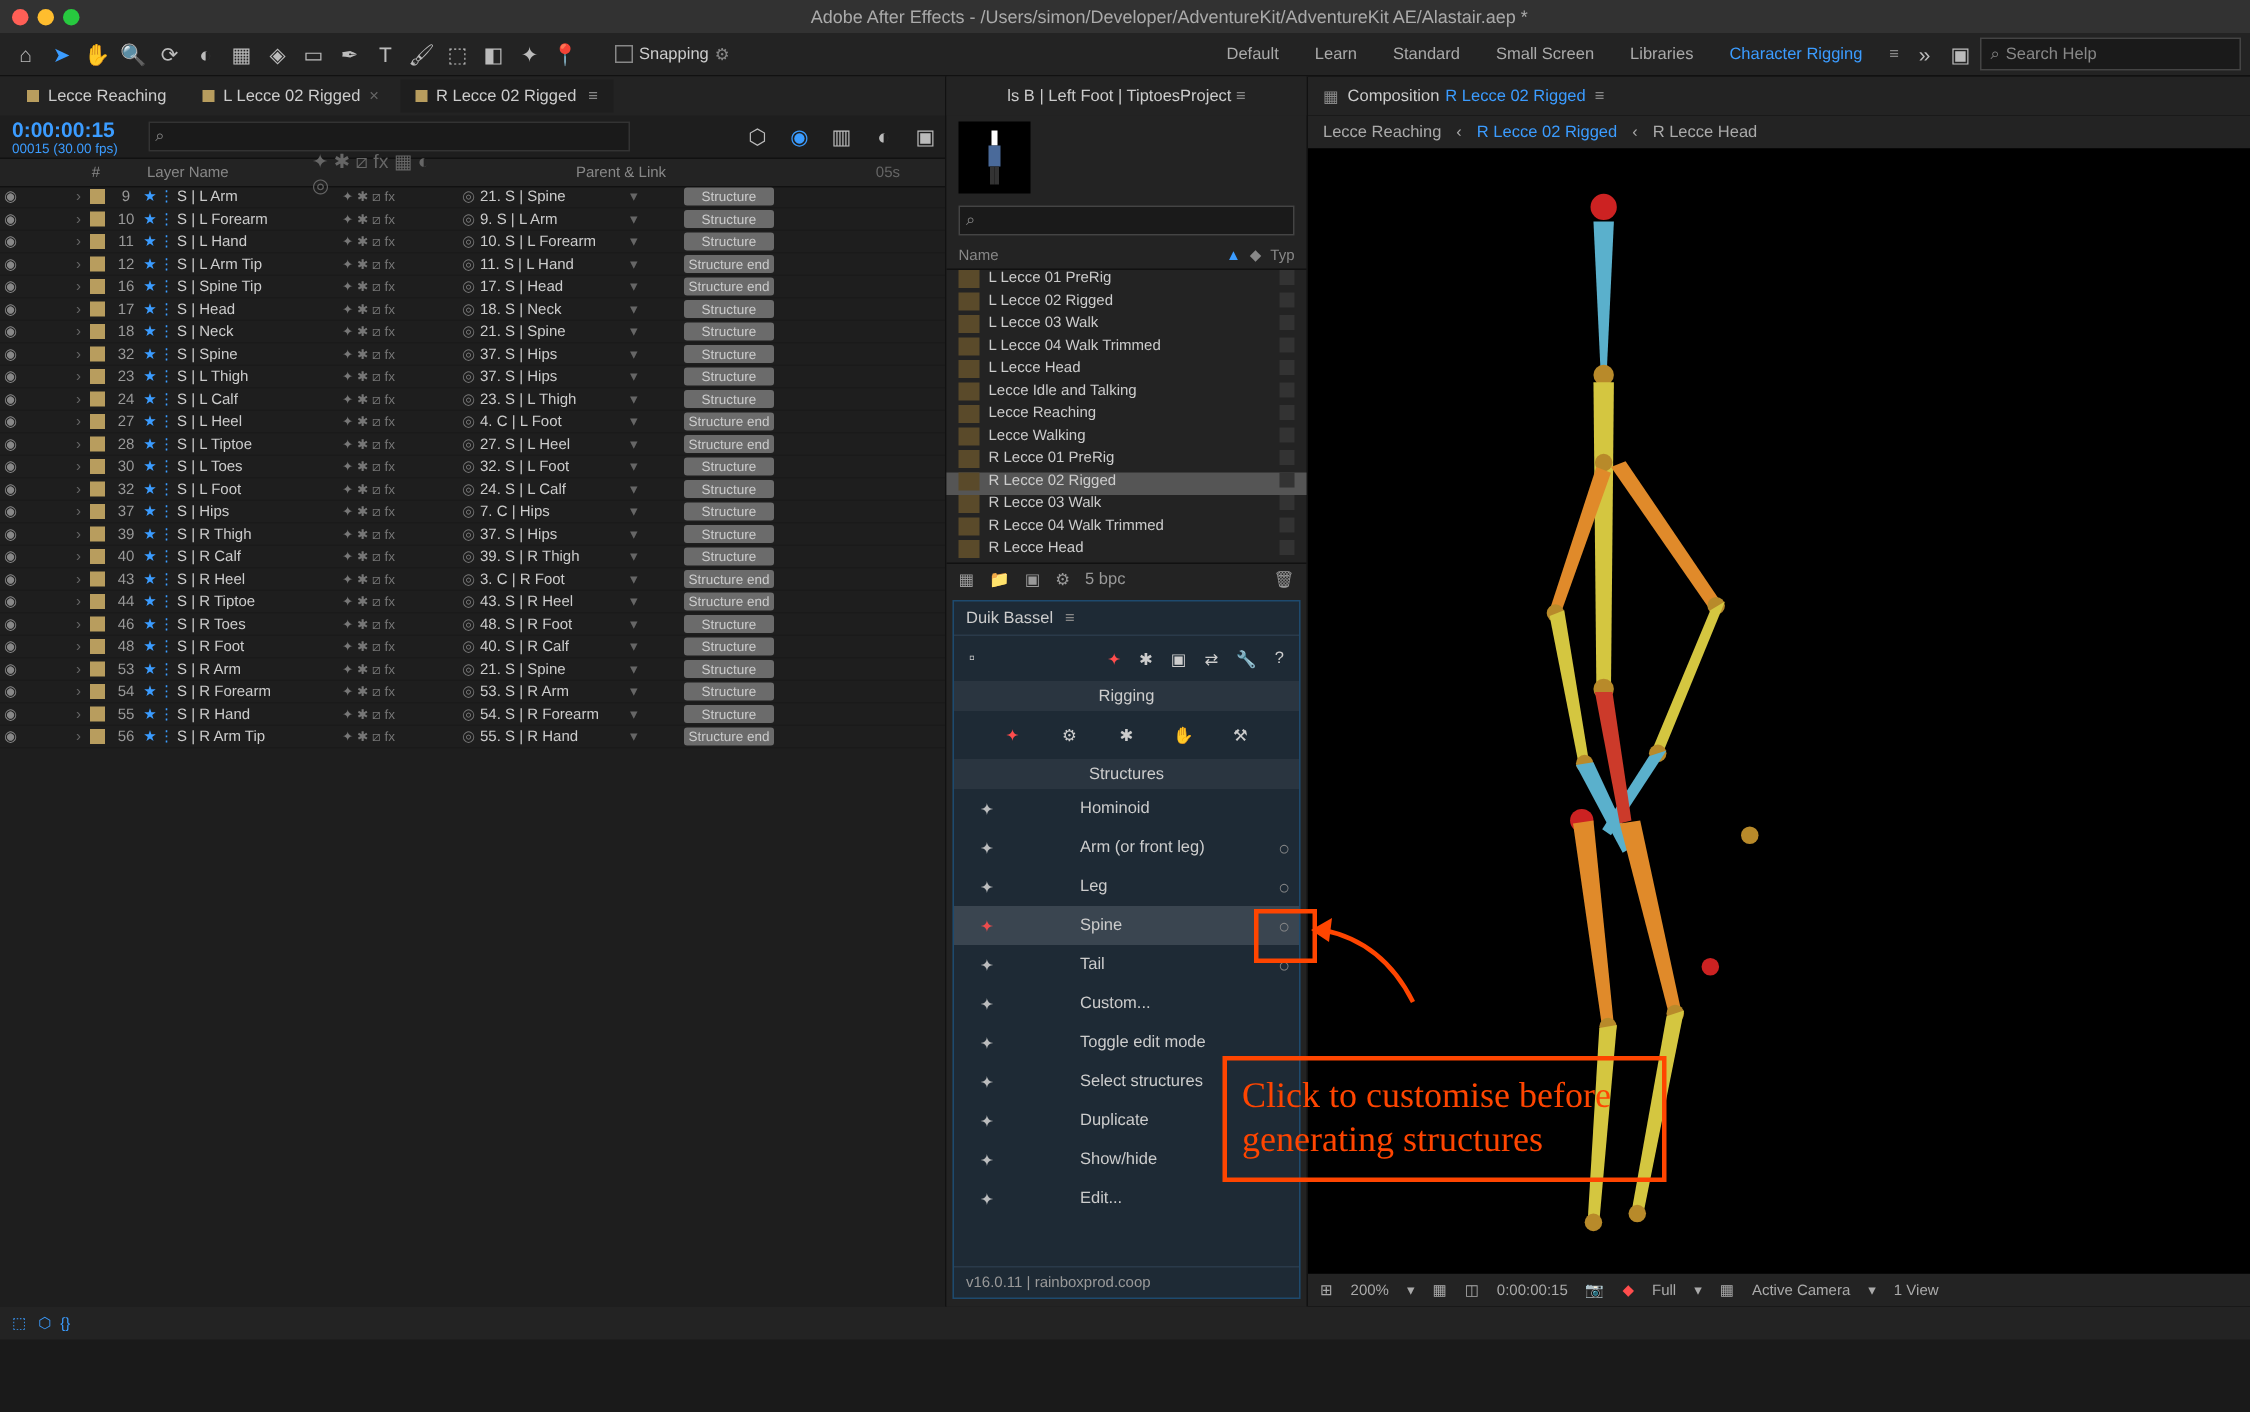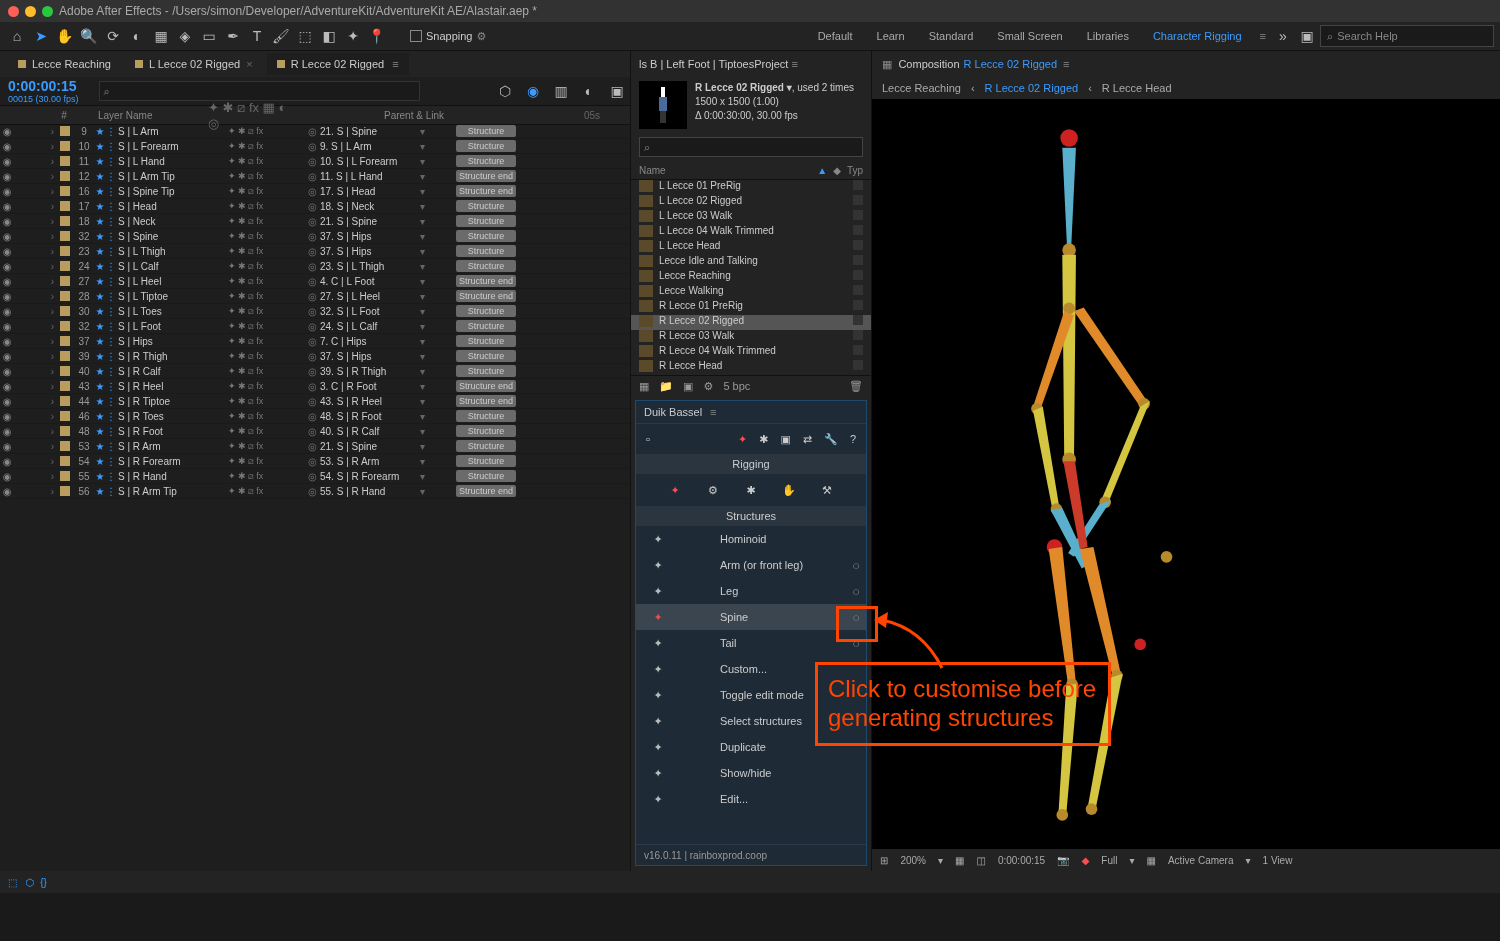--- a/index.html
+++ b/index.html
@@ -1,18 +1,18 @@
 <!DOCTYPE html>
 <html><head>
 <meta charset="utf-8">
 <style>
 html,body{margin:0;padding:0;width:1500px;height:941px;background:#1a1a1a;font-family:Arial,Helvetica,sans-serif;color:#ccc;font-size:11px;overflow:hidden;}
 .titlebar{height:22px;background:#323232;display:flex;align-items:center;padding-left:8px;color:#999;}
 .titlebar .dot{width:11px;height:11px;border-radius:50%;margin-right:6px;}
-.titlebar .title{flex:1;text-align:left;font-size:12px;color:#aaa;}
+.titlebar .title{flex:1;text-align:center;font-size:12px;color:#aaa;}
 .toolbar{height:28px;background:#232323;display:flex;align-items:center;padding:0 6px;border-bottom:1px solid #111;}
 .tool{width:22px;height:22px;margin-right:2px;display:flex;align-items:center;justify-content:center;color:#bbb;font-size:14px;cursor:pointer;}
 .tool.active{color:#3b9cff;}
 .spacer{flex:1;}
 .workspace-tab{padding:0 12px;height:28px;display:flex;align-items:center;color:#aaa;cursor:pointer;}
 .workspace-tab.active{color:#3b9cff;}
 .search-box{width:160px;height:20px;background:#1a1a1a;border:1px solid #444;display:flex;align-items:center;padding:0 6px;color:#888;}
 .main{display:flex;height:820px;}
 .left{width:630px;background:#1e1e1e;border-right:1px solid #111;display:flex;flex-direction:column;}
 .mid{width:240px;background:#232323;border-right:1px solid #111;display:flex;flex-direction:column;}
@@ -566,38 +566,33 @@
   <div class="pdrop">◎</div>
   <div class="parent">55. S | R Hand</div>
   <div class="pdd">▾</div>
   <div style="width:20px"></div>
   <div class="bar">Structure end</div>
         </div>
       </div>
   </div>
 
   <div class="mid">
-    <div class="tabbar" style="justify-content:flex-start;padding-right:8px">
+    <div class="tabbar" style="justify-content:center;padding-right:8px">
       <span>ls B | Left Foot | Tiptoes</span>
       <span><span style="">Project</span> <span style="color:#888">≡</span></span>
     </div>
     <div class="proj-hdr">
       <div class="thumb">
           <svg width="20" height="40">
             <rect x="8" y="2" width="4" height="10" fill="#fff"></rect>
             <rect x="6" y="12" width="8" height="14" fill="#4a6a9a"></rect>
             <rect x="7" y="26" width="3" height="12" fill="#333"></rect>
             <rect x="10" y="26" width="3" height="12" fill="#333"></rect>
           </svg>
         </div>
-      <div style="font-size:10px;line-height:1.4">
-        <div><b>R Lecce 02 Rigged ▾</b><span>, used 2 times</span></div>
-        <div>1500 x 1500 (1.00)</div>
-        <div>Δ 0:00:30:00, 30.00 fps</div>
-      </div>
     </div>
     <div class="proj-search">⌕</div>
     <div class="proj-cols">
       <span>Name</span>
       <span class="spacer"></span>
       <span style="color:#3b9cff">▲</span>
       <span style="margin:0 6px">◆</span>
       <span>Typ</span>
     </div>
     <div class="proj-list" id="proj-list">
@@ -849,19 +844,19 @@
   </div>
 </div>
 
 <div class="bottom">
   <span>⬚</span>
   <span style="margin-left:8px">⬡</span>
   <span style="margin-left:6px">{}</span>
 </div>
 
 <div class="annotation-small" style="left:836px;top:606px;width:36px;height:30px;"></div>
-<div class="annotation-box" style="left:815px;top:662px;width:270px;">
+<div class="annotation-box" style="left:815px;top:704px;width:270px;font-family:Liberation Serif, serif;">
   <span>Click to customise before generating structures</span>
 </div>
 <svg style="position:absolute;left:872px;top:608px;width:80px;height:70px;pointer-events:none">
   <path d="M 70 60 Q 50 20 10 12" stroke="#ff4500" stroke-width="3" fill="none"></path>
   <polygon points="2,12 16,4 14,20" fill="#ff4500"></polygon>
 </svg>
 
 </body></html>

